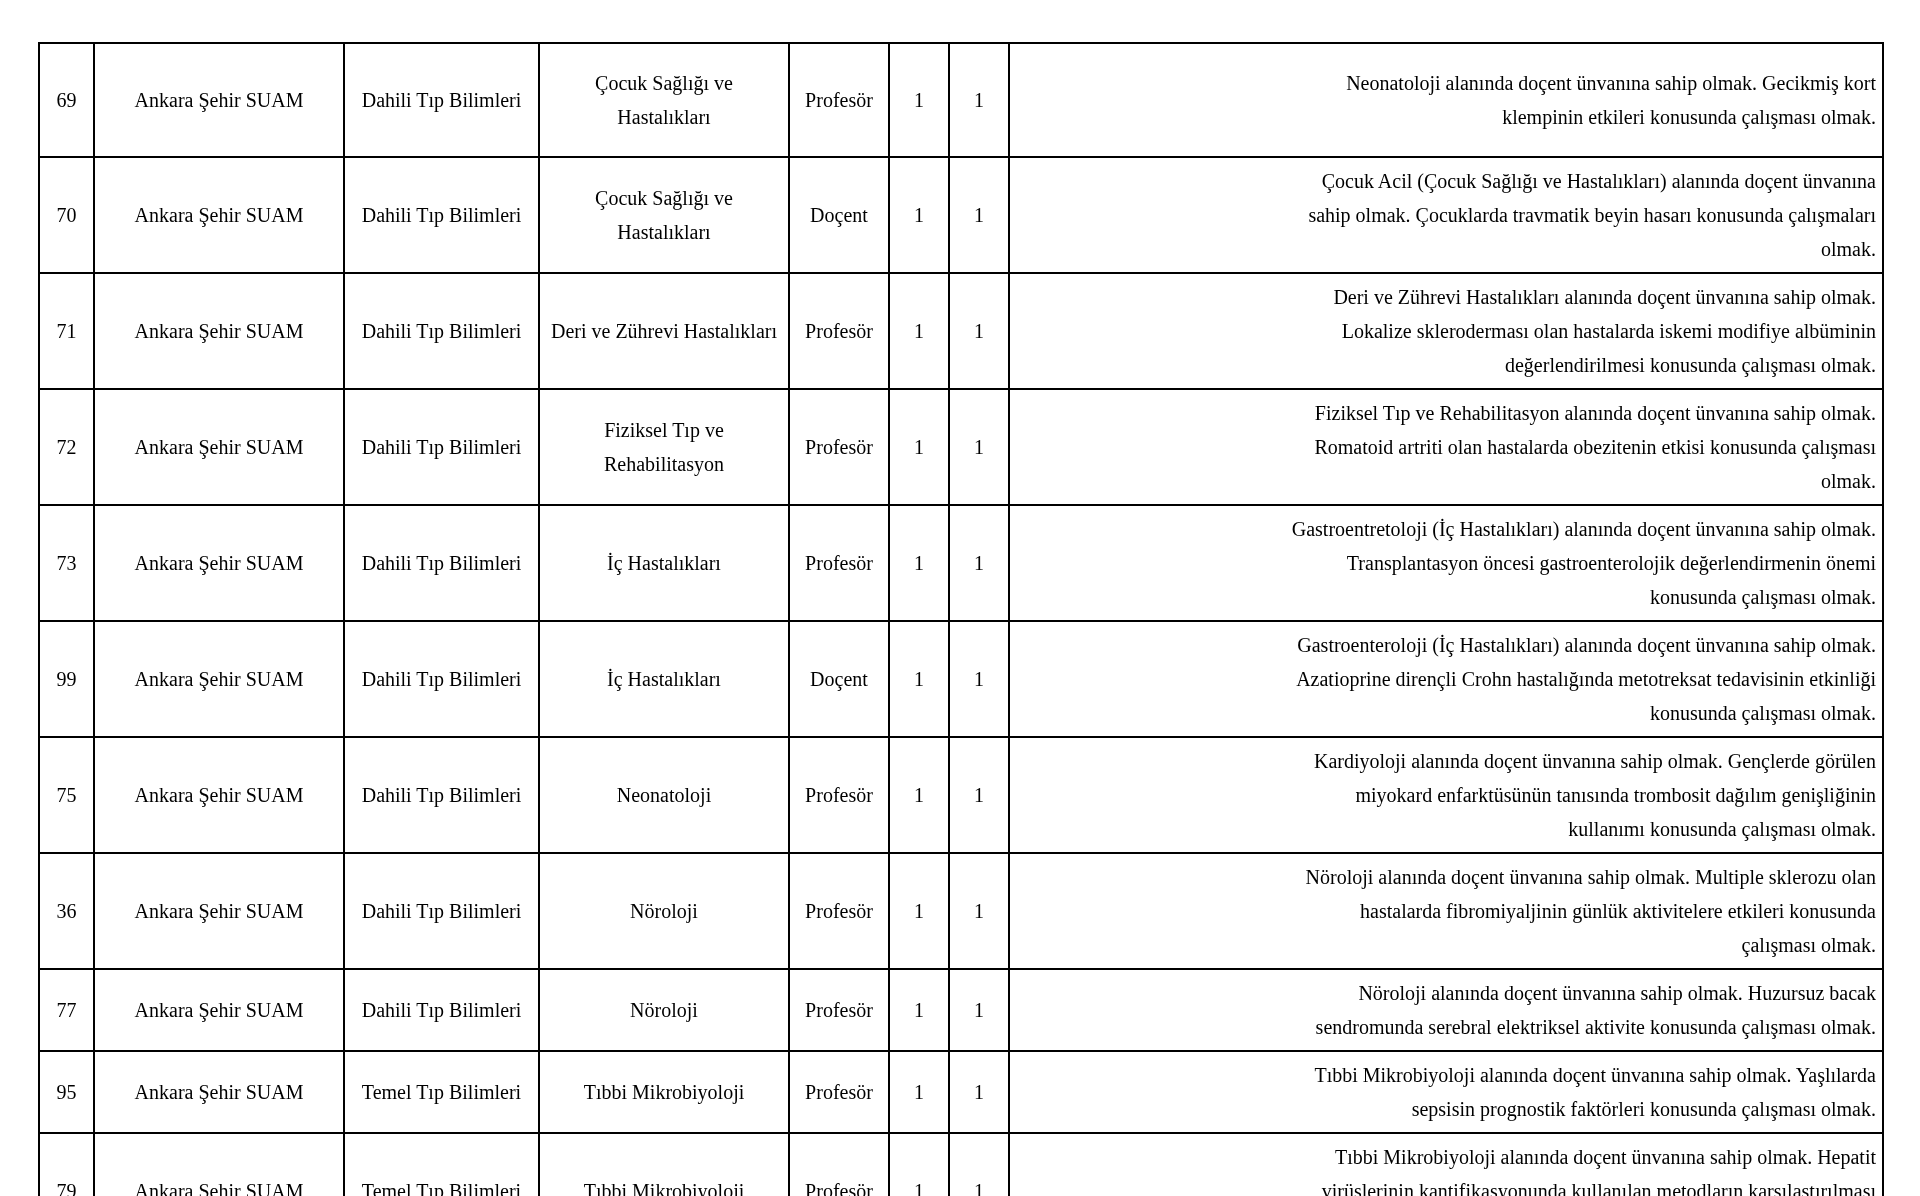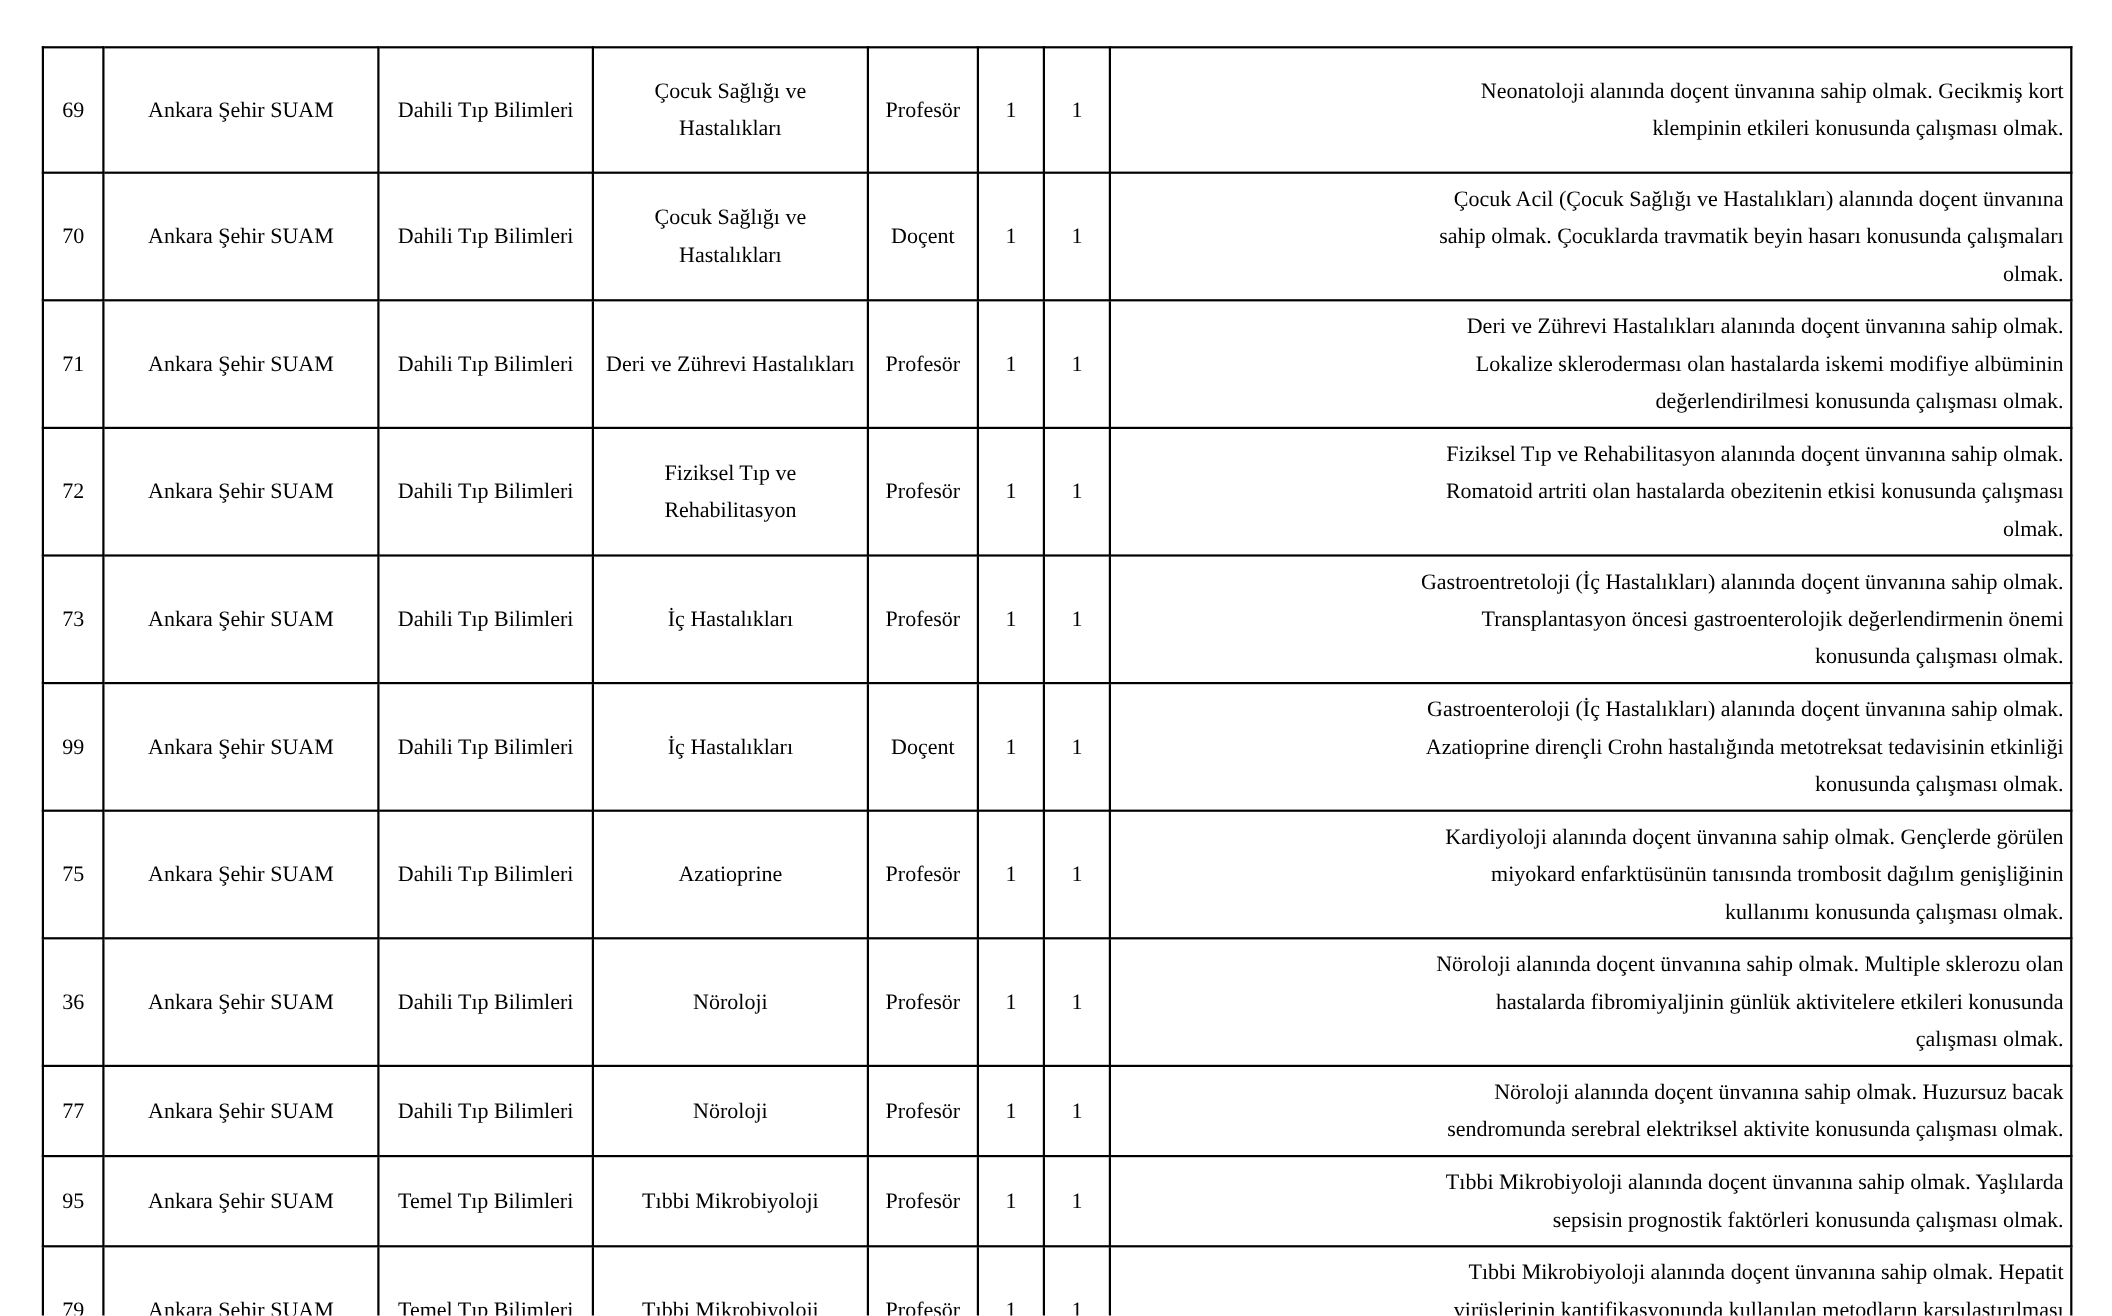--- a/index.html
+++ b/index.html
@@ -126,21 +126,21 @@
     <td class="c-num">1</td>
     <td class="c-num">1</td>
     <td class="c-desc">Gastroenteroloji (İç Hastalıkları) alanında doçent ünvanına sahip olmak.
 Azatioprine dirençli Crohn hastalığında metotreksat tedavisinin etkinliği
 konusunda çalışması olmak.</td>
   </tr>
       <tr>
     <td class="c-no">75</td>
     <td class="c-inst">Ankara Şehir SUAM</td>
     <td class="c-dept">Dahili Tıp Bilimleri</td>
-    <td class="c-branch">Azatioprine</td>
+    <td class="c-branch">Neonatoloji</td>
     <td class="c-title">Profesör</td>
     <td class="c-num">1</td>
     <td class="c-num">1</td>
     <td class="c-desc">Kardiyoloji alanında doçent ünvanına sahip olmak. Gençlerde görülen
 miyokard enfarktüsünün tanısında trombosit dağılım genişliğinin
 kullanımı konusunda çalışması olmak.</td>
   </tr>
       <tr>
     <td class="c-no">36</td>
     <td class="c-inst">Ankara Şehir SUAM</td>

